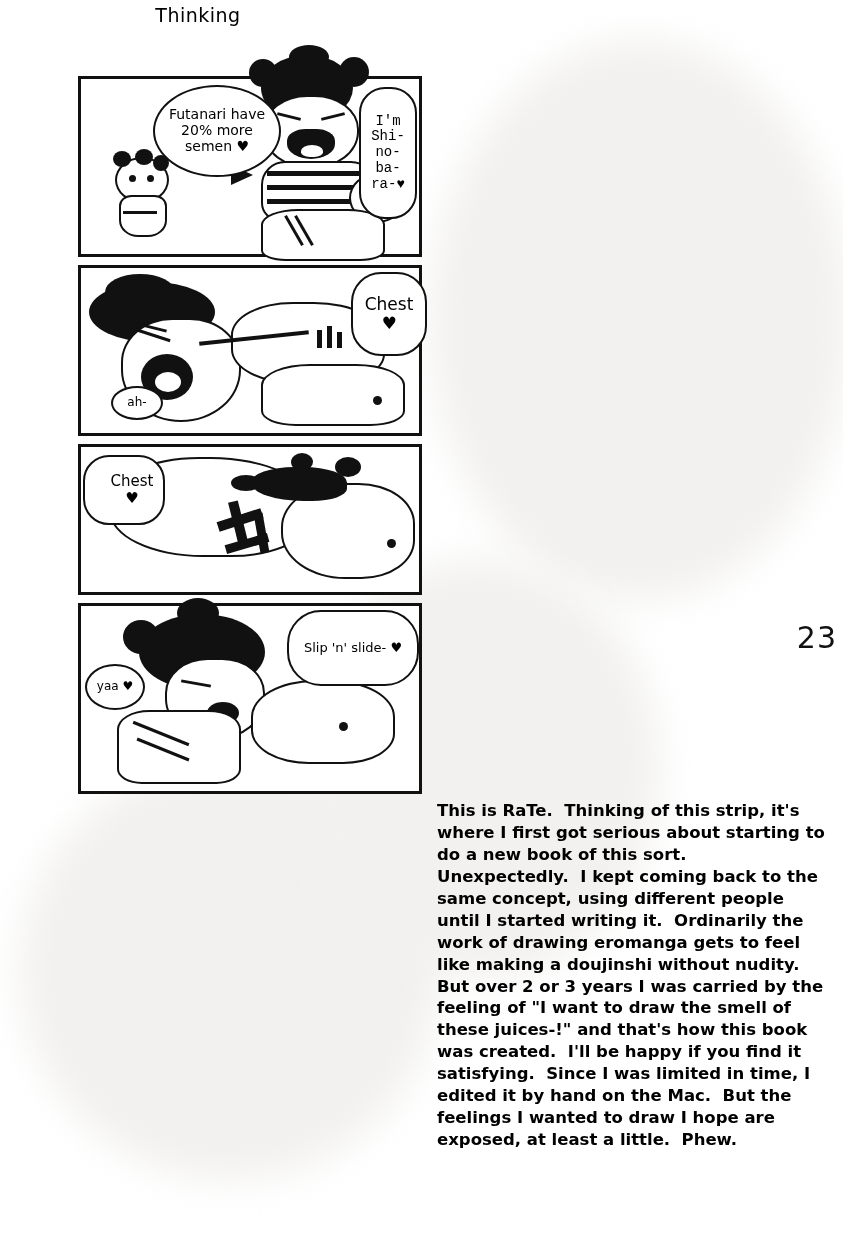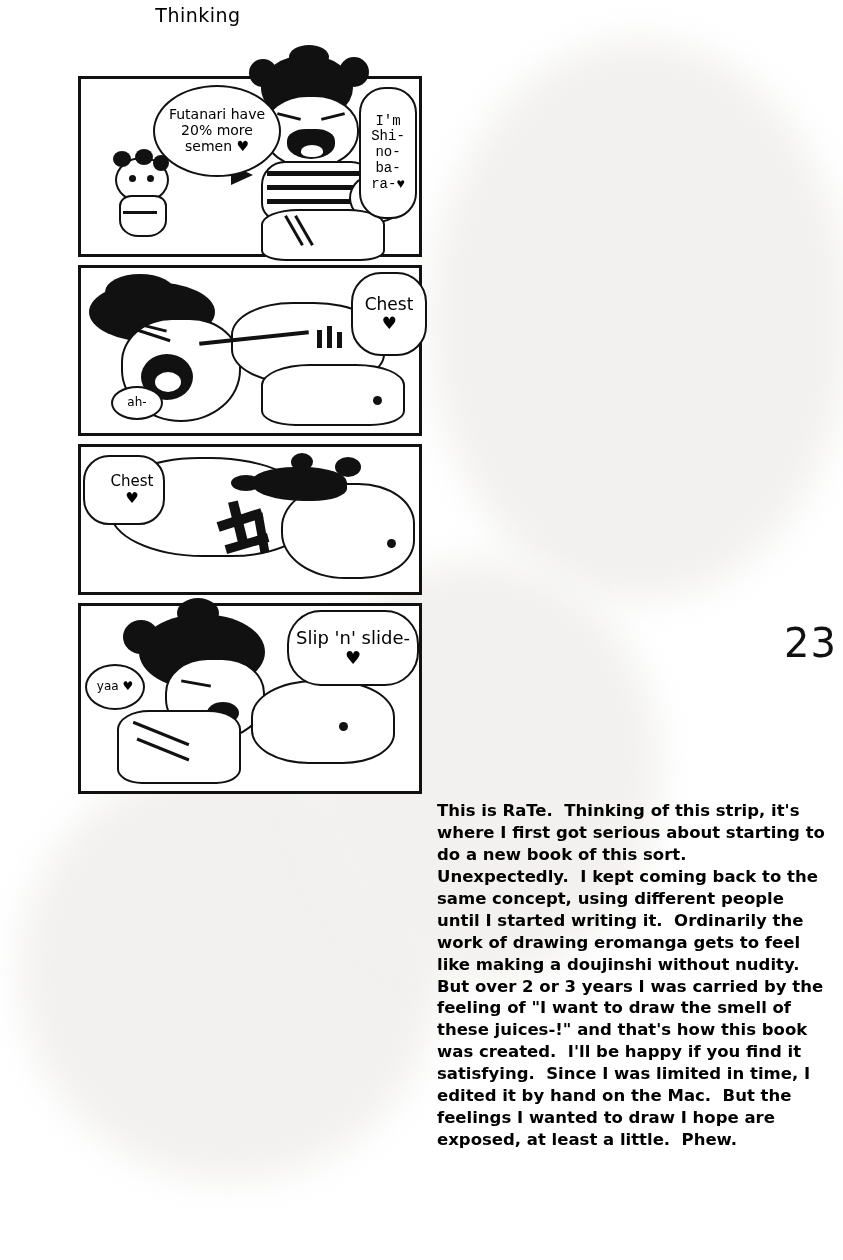--- a/index.html
+++ b/index.html
@@ -109,21 +109,21 @@
     border-style: solid;
     z-index: 5;
   }
 
   
   .page-num {
     position: absolute;
     right: 6px;
     top: 620px;
     font-family: "DejaVu Sans", sans-serif;
-    font-size: 40px;
+    font-size: 30px;
     letter-spacing: 1px;
     color: #111;
   }
 
   
   .afterword {
     position: absolute;
     left: 437px;
     top: 800px;
     width: 392px;
@@ -260,21 +260,21 @@
     </div>
     <div class="outline" style="left:84px; top:52px; width:96px; height:78px; border-radius:46% 46% 54% 54%;"></div>
     <div class="line" style="left:100px; top:76px; width:30px; height:3px; transform:rotate(10deg);"></div>
     <div class="ink" style="left:126px; top:96px; width:32px; height:22px; background:#111; border-radius:50%;"></div>
     <div class="outline" style="left:170px; top:74px; width:140px; height:80px; border-radius:44% 44% 36% 40%;"></div>
     <div class="blob" style="left:258px; top:116px; width:9px; height:9px;"></div>
     <div class="outline" style="left:36px; top:104px; width:120px; height:70px; border-radius:26% 26% 20% 20%;"></div>
     <div class="line" style="left:50px; top:126px; width:60px; height:3px; transform:rotate(22deg);"></div>
     <div class="line" style="left:54px; top:142px; width:56px; height:3px; transform:rotate(22deg);"></div>
 
-    <div class="balloon rect" style="left:206px; top:4px; width:128px; height:72px; font-size:18px; border-radius:34px;">
+    <div class="balloon rect" style="left:206px; top:4px; width:128px; height:72px; font-size:13px; border-radius:34px;">
       <span class="txt">Slip 'n' slide- ♥</span>
     </div>
 
     <div class="balloon" style="left:4px; top:58px; width:56px; height:42px; font-size:12px;">
       <span class="txt">yaa ♥</span>
     </div>
   </div>
 
 </div>
 

